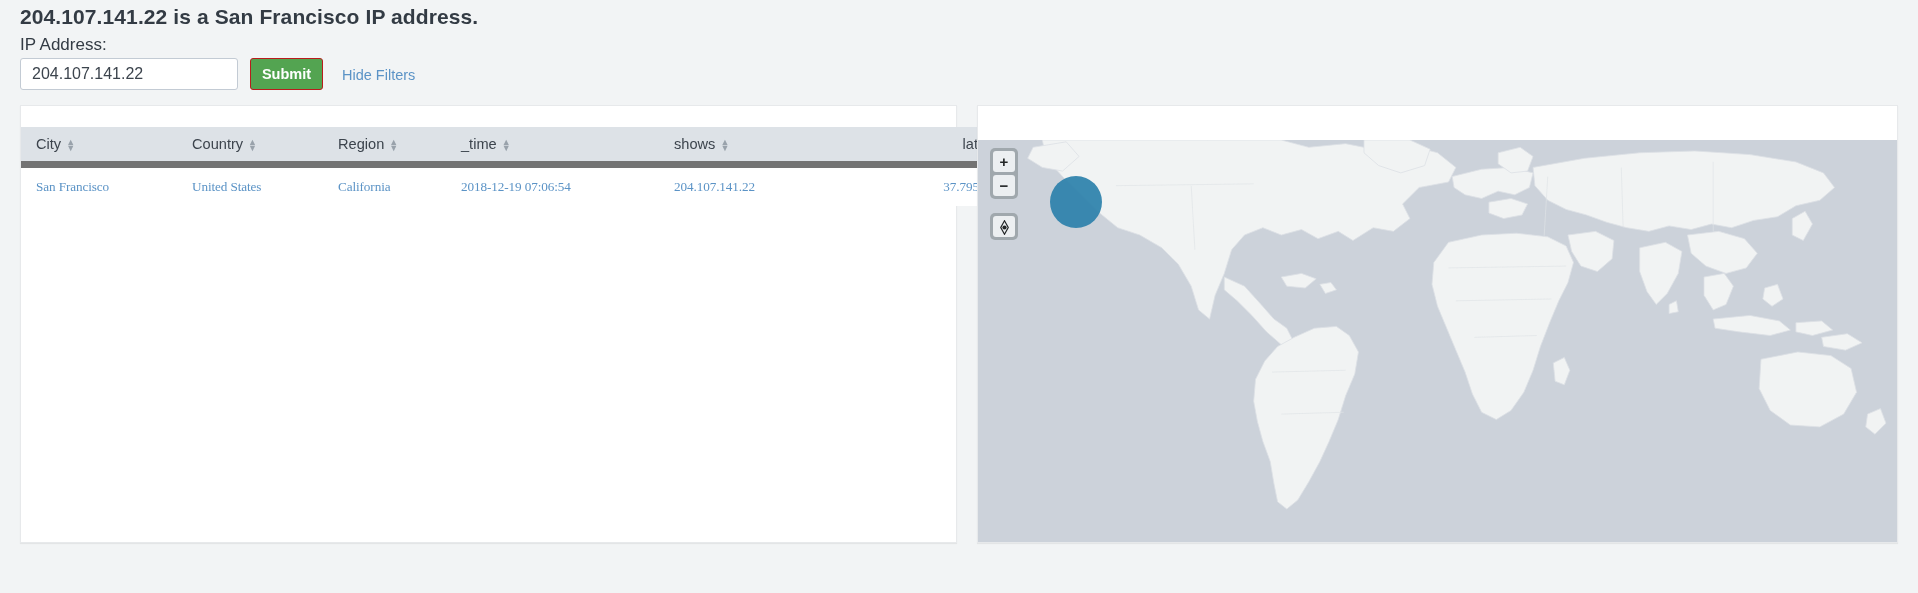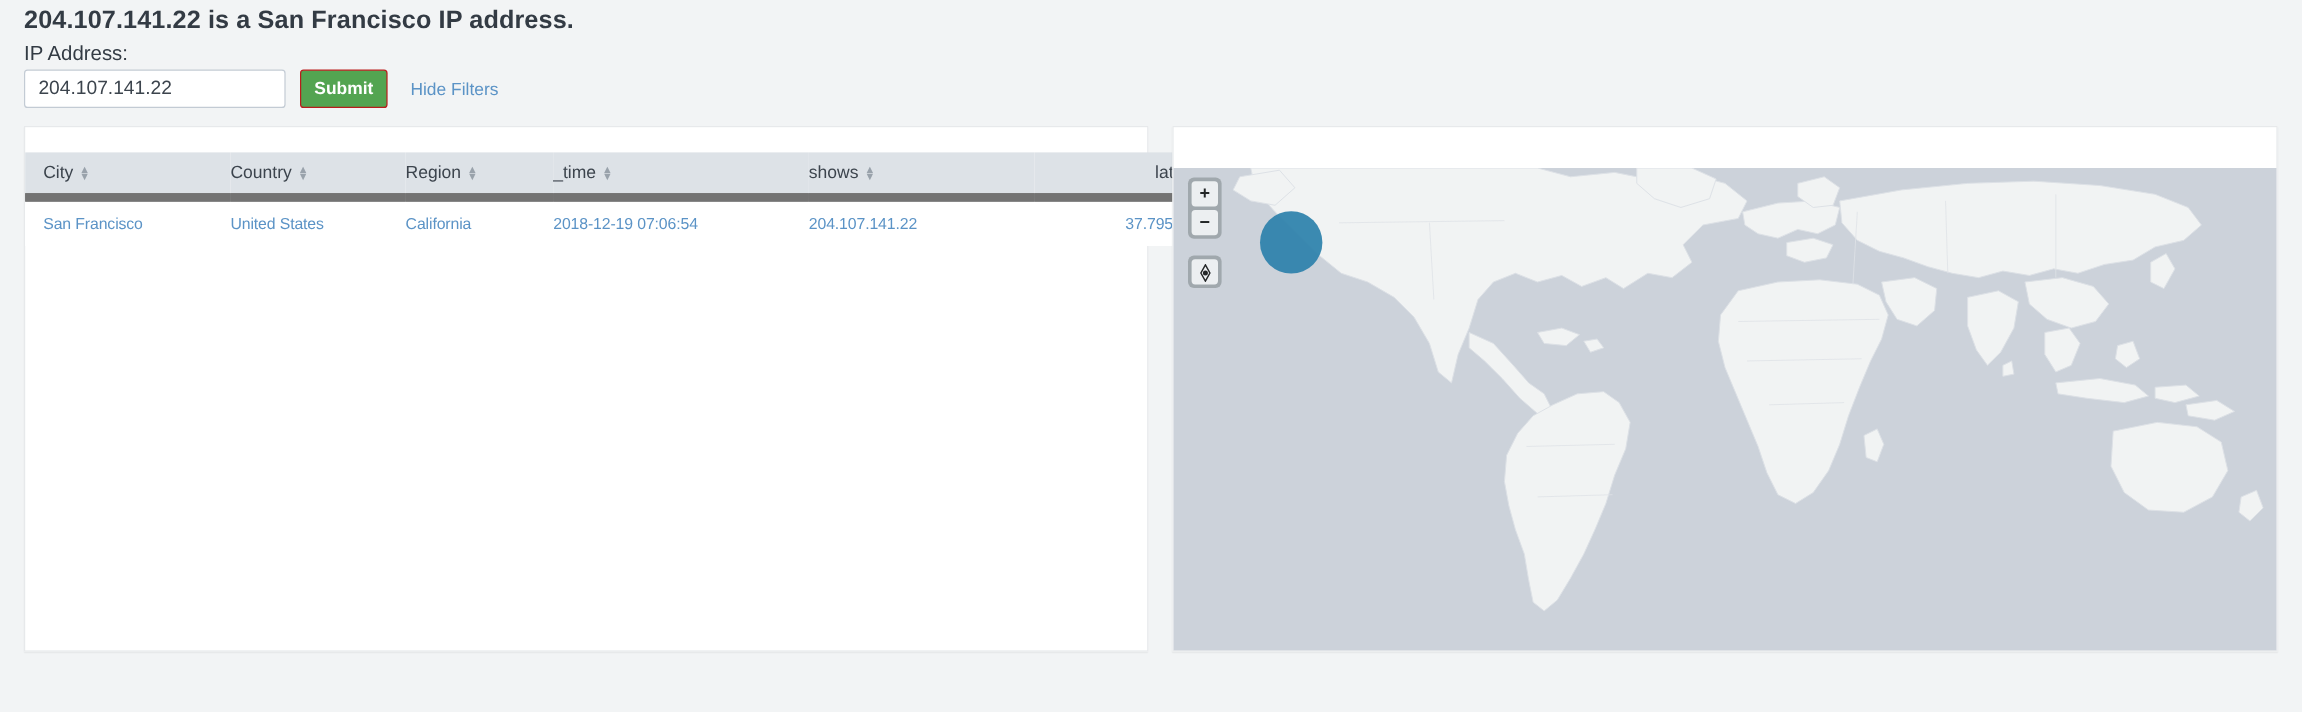--- a/index.html
+++ b/index.html
@@ -152,21 +152,21 @@
     vertical-align: middle;
   }
   .sort-ic i {
     display: block;
     font-style: normal;
     line-height: 6px;
     font-size: 9px;
   }
 
   .tbl td {
-    font-family: Liberation Sans, sans-serif;
+    font-family: Liberation Serif, serif;
     font-size: 13.2px;
     color: #5b93c6;
     padding: 11px 8px 11px 0;
     white-space: nowrap;
     background: #ffffff;
     letter-spacing: -0.1px;
   }
   .tbl td:first-child { padding-left: 15px; }
   .tbl td.num { text-align: right; padding-right: 20px; }
 

